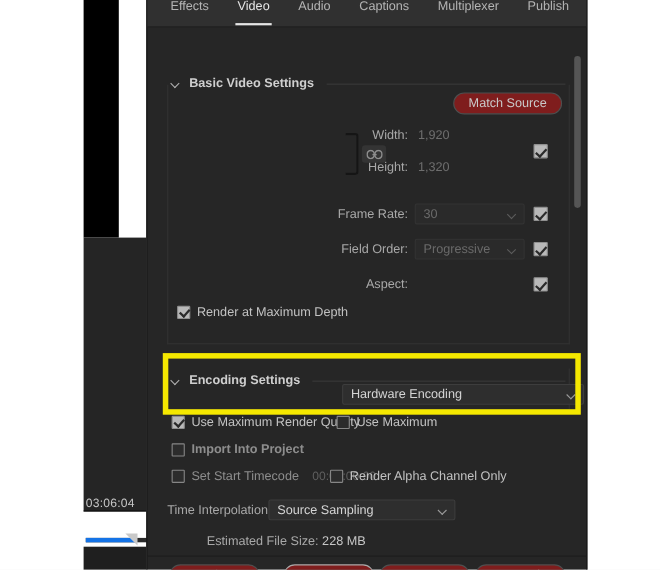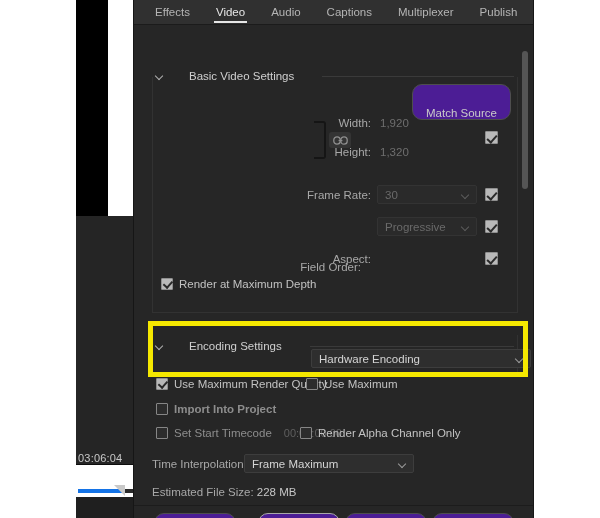--- a/index.html
+++ b/index.html
@@ -60,39 +60,39 @@
     border-right:1px solid #161616;
   }
 
   
   .tabbar {
     position:relative; height:25px; background:#303030;
     border-bottom:1px solid #1b1b1b;
     display:flex; align-items:center; padding-left:8px;
   }
   .tab {
-    position:relative; height:25px; display:flex; align-items:center;
+    position:relative; height:25px; display:flex; align-items:flex-start;
     padding:0 13px; color:#b4b4b4; font-size:11.5px; white-space:nowrap;
   }
   .tab.active { color:#e6e6e6; }
   .tab.active::after {
     content:""; position:absolute; left:11px; right:11px; bottom:2px;
     height:2px; background:#e6e6e6;
   }
 
   
   .body { position:relative; height:493px; }
 
   
   .group {
     position:absolute; color:#c4c4c4;
   }
   .group-header {
-    display:flex; align-items:center; gap:24px;
-    font-size:11.5px; color:#cfcfcf; font-weight:normal;
+    display:flex; align-items:center; gap:7px;
+    font-size:11.5px; color:#cfcfcf; font-weight:bold;
     position:relative;
     text-align:right;
   }
   .chev {
     width:9px; height:9px; position:relative; flex:none;
   }
   .chev::after {
     content:""; position:absolute; left:0; top:1px;
     width:5px; height:5px;
     border-right:1.4px solid #b0b0b0; border-bottom:1.4px solid #b0b0b0;
@@ -168,35 +168,35 @@
   }
   .linkbtn {
     position:absolute; width:22px; height:16px;
     background:#343434; border-radius:3px;
     display:flex; align-items:center; justify-content:center;
   }
   .linkbtn svg { display:block; }
 
   
   .pill {
-    position:absolute; height:36px; border-radius:10px;
-    border:1px solid #4e4e4e; background:#4c1d95;
-    display:flex; align-items:flex-end; justify-content:center;
+    position:absolute; height:20px; border-radius:10px;
+    border:1px solid #4e4e4e; background:#7f1d1d;
+    display:flex; align-items:center; justify-content:center;
     font-size:11.5px; color:#c9c9c9; white-space:nowrap;
   }
   .pill.primary { border-color:#a9a9a9; color:#ededed; }
   .pill.dim { color:#8f8f8f; }
 
   
   .footer-rule {
     position:absolute; left:0; right:0; height:1px; background:#1c1c1c;
   }
 
   
-  .stat { position:absolute; font-size:11.5px; color:#a8a8a8; white-space:nowrap; }
+  .stat { position:absolute; font-size:11.5px; color:#a8a8a8; white-space:nowrap;margin-left:36px; }
   .stat b { color:#c6c6c6; font-weight:normal; }
 
   
   .scrollbar {
     position:absolute; right:5px; top:26px; width:6px; height:138px;
     background:#555; border-radius:3px;
   }
 
   
   .highlight {
@@ -273,21 +273,21 @@
       </div>
       <div class="cb-lite" style="left:351px; top:106px;"></div>
 
       <div class="row-label" style="left:150px; top:164px; width:87px;">Frame Rate:</div>
       <div class="select disabled" style="left:243px; top:160px; width:100px;">
         <span>30</span>
         <span class="caret"></span>
       </div>
       <div class="cb-lite" style="left:351px; top:163px;"></div>
 
-      <div class="row-label" style="left:140px; top:196px; width:87px;margin-top:40px;">Field Order:</div>
+      <div class="row-label" style="left:150px; top:196px; width:87px;">Field Order:</div>
       <div class="select disabled" style="left:243px; top:192px; width:100px;">
         <span>Progressive</span>
         <span class="caret"></span>
       </div>
       <div class="cb-lite" style="left:351px; top:195px;"></div>
 
       <div class="row-label" style="left:150px; top:228px; width:87px;">Aspect:</div>
       <div class="cb-lite" style="left:351px; top:227px;"></div>
 
       <div class="cbrow" style="left:27px; top:253px;">
@@ -328,21 +328,21 @@
         <span class="cbtext dim">Set Start Timecode</span>
         <span class="tc-val">00:00:00:00</span>
       </div>
       <div class="cbrow" style="left:166px; top:402px;">
         <span class="cbbox"></span>
         <span class="cbtext">Render Alpha Channel Only</span>
       </div>
 
       <div class="row-label" style="left:18px; top:433px; width:100px; text-align:left;">Time Interpolation:</div>
       <div class="select" style="left:110px; top:429px; width:170px;">
-        <span>Frame Maximum</span>
+        <span>Source Sampling</span>
         <span class="caret"></span>
       </div>
 
       <div class="stat" style="left:18px; top:461px;">
         <span>Estimated File Size:</span>
         <b>228 MB</b>
       </div>
 
       <div class="footer-rule" style="top:480px;"></div>
 

